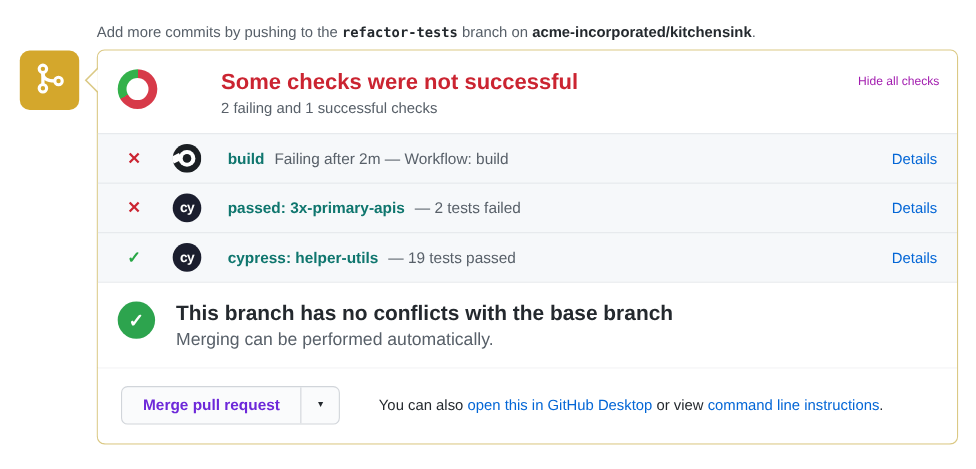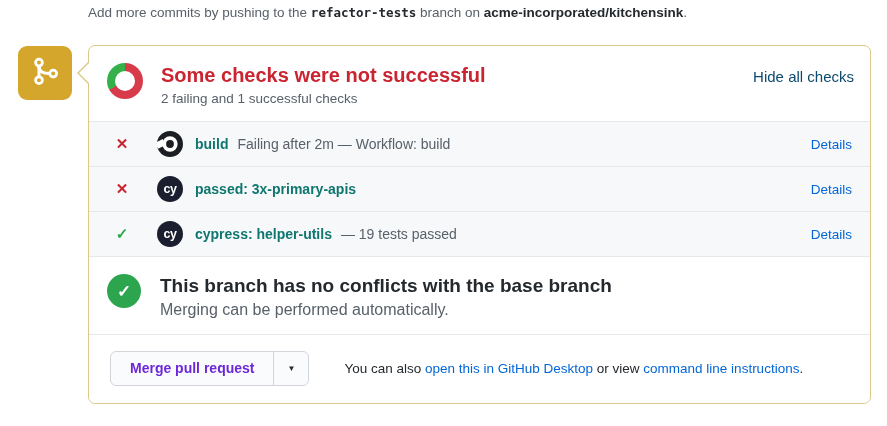--- a/index.html
+++ b/index.html
@@ -1,57 +1,57 @@
 <!DOCTYPE html>
 <html><head>
 <meta charset="utf-8">
 <style>
   * { margin:0; padding:0; box-sizing:border-box; }
   html,body { width:887px; height:426px; background:#ffffff;
     font-family:"Liberation Sans", sans-serif; color:#24292e; overflow:hidden; }
 
   
-  .intro { position:absolute; left:88px; top:5px; font-size:13.5px; color:#586069; }
+  .intro { position:absolute; left:88px; top:22px; font-size:13.5px; color:#586069; }
   .intro .branch { font-family:"DejaVu Sans Mono", monospace; font-weight:bold;
     color:#24292e; font-size:12.5px; }
   .intro .repo { font-weight:bold; color:#24292e; }
 
   
   .gutter-icon { position:absolute; left:18px; top:46px; width:54px; height:54px;
     background:#d4a72c; border-radius:9px; display:flex; align-items:center; justify-content:center; }
 
   
   .mergebox { position:absolute; left:88px; top:45px; width:783px;
     border:1px solid #dbc985; border-radius:7px; background:#fff; }
   .notch-outer { position:absolute; left:-12px; top:15px; width:0; height:0;
     border-style:solid; border-width:12px 12px 12px 0;
     border-color:transparent #dbc985 transparent transparent; }
   .notch-inner { position:absolute; left:-10px; top:17px; width:0; height:0;
     border-style:solid; border-width:10px 10px 10px 0;
     border-color:transparent #ffffff transparent transparent; }
 
   
-  .box-header { display:flex; align-items:flex-start; padding:17px 16px 15px 18px; }
+  .box-header { display:flex; align-items:flex-start; padding:17px 16px 15px 18px;gap:40px; }
   .donut { width:36px; height:36px; border-radius:50%; flex:none; margin-right:18px;
     background:conic-gradient(#d73a49 0deg 240deg, #34b14b 240deg 360deg); position:relative; }
   .donut::after { content:""; position:absolute; inset:8px; background:#fff; border-radius:50%; }
   .hdr-title { font-size:20px; font-weight:bold; color:#cb2431; line-height:25px; }
   .hdr-sub { font-size:13.5px; color:#586069; margin-top:3px; }
-  .hide-link { margin-left:auto; font-size:15px; color:#0c4a6e; text-decoration:none;
+  .hide-link { margin-left:auto; font-size:11px; color:#a21caf; text-decoration:none;
     padding-top:5px; white-space:nowrap; }
 
   
   .check-rows { background:#f6f8fa; }
   .check-row { display:flex; align-items:center; height:45px;
     border-top:1px solid #e6e8eb; padding:0 18px 0 24px; font-size:14px; }
   .status-glyph { width:18px; text-align:center; font-weight:bold; font-size:15px; flex:none; }
   .status-fail { color:#cb2431; }
   .status-pass { color:#28a745; }
   .app-icon { width:26px; height:26px; border-radius:50%; flex:none; margin-left:26px;
-    margin-right:12px; display:flex; align-items:center; justify-content:center; }
+    margin-right:24px; display:flex; align-items:center; justify-content:center; }
   .cy-icon { background:#1b1e2e; color:#fff; font-weight:bold; font-size:12.5px; letter-spacing:-0.5px; }
   .check-name { font-weight:bold; color:#0f766e; white-space:nowrap; }
   .check-desc { color:#586069; margin-left:9px; white-space:nowrap;text-align:center; }
   .details-link { margin-left:auto; color:#0366d6; text-decoration:none; font-size:13.5px; }
 
   
   .merge-status { display:flex; align-items:flex-start; border-top:1px solid #e6e8eb;
     padding:17px 16px 15px 18px; background:#fff; }
   .ok-circle { width:34px; height:34px; border-radius:50%; background:#2da44e; flex:none;
     margin-right:19px; display:flex; align-items:center; justify-content:center;
@@ -116,20 +116,21 @@
       </span>
       <span class="check-name">build</span>
       <span class="check-desc">Failing after 2m — Workflow: build</span>
       <a href="#" class="details-link">Details</a>
     </div>
 
     <div class="check-row">
       <span class="status-glyph status-fail">✕</span>
       <span class="app-icon cy-icon">cy</span>
       <span class="check-name">passed: 3x-primary-apis</span>
+      <span class="check-desc">— 2 tests failed</span>
       <a href="#" class="details-link">Details</a>
     </div>
 
     <div class="check-row">
       <span class="status-glyph status-pass">✓</span>
       <span class="app-icon cy-icon">cy</span>
       <span class="check-name">cypress: helper-utils</span>
       <span class="check-desc">— 19 tests passed</span>
       <a href="#" class="details-link">Details</a>
     </div>

